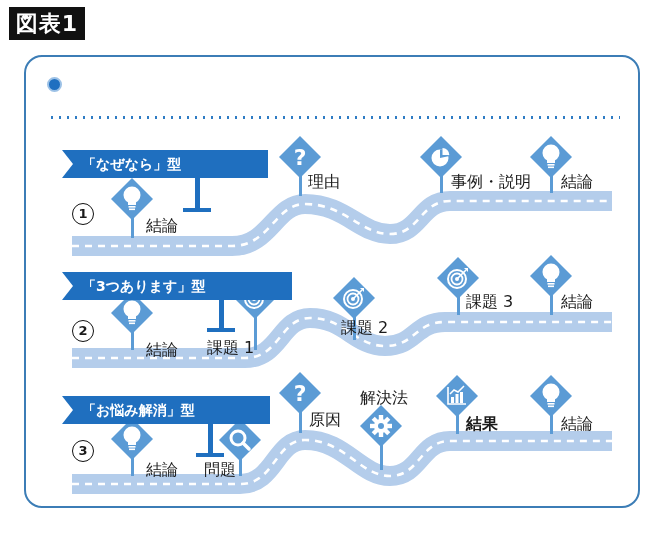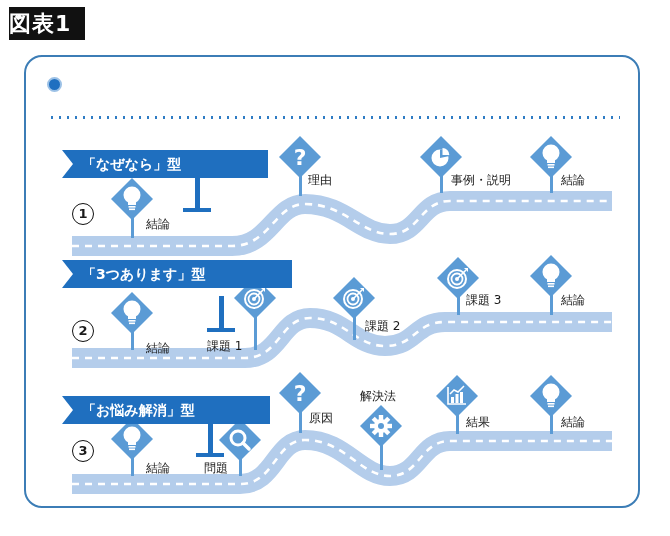--- a/index.html
+++ b/index.html
@@ -1,35 +1,35 @@
 <!DOCTYPE html>
 <html><head>
 <meta charset="utf-8">
 <style>
   html, body { margin: 0; padding: 0; }
   body { width: 670px; height: 536px; background: #ffffff; position: relative; overflow: hidden;
          font-family: "DejaVu Sans", "Liberation Sans", sans-serif; color: #1a1a1a; }
   .fig-label { position: absolute; left: 9px; top: 7px; width: 76px; height: 33px; background: #111;
-               color: #fff; font-size: 22px; font-weight: bold; line-height: 33px; letter-spacing: 1px; }
+               color: #fff; font-size: 22px; font-weight: bold; line-height: 33px; text-align: center; letter-spacing: 1px; }
   .frame { position: absolute; left: 24px; top: 55px; width: 616px; height: 453px; border: 2px solid #3c7db6;
            border-radius: 18px; box-sizing: border-box; }
   .title { position: absolute; left: 47px; top: 72px; font-size: 21px; font-weight: bold; color: #1a1a1a; white-space: nowrap; }
   .title .bullet { display: inline-block; width: 15px; height: 15px; border-radius: 50%; background: #1f6fc0;
                    border: 2px solid #9cc1e6; box-sizing: border-box; vertical-align: -1px; margin-right: 3px; }
   .dots { position: absolute; left: 48px; top: 116px; width: 572px; height: 3px;
           background-image: radial-gradient(circle, #2f7cc4 1.2px, transparent 1.4px);
           background-size: 8px 3px; background-repeat: repeat-x; }
   svg.map { position: absolute; left: 0; top: 0; }
   .banner { position: absolute; height: 28px; background: #1f6fbf; color: #fff; font-size: 14px; font-weight: bold;
             line-height: 28px; padding-left: 20px; padding-right: 8px; white-space: nowrap; }
   .banner::before { content: ""; position: absolute; left: 0; top: 0; border-top: 14px solid transparent;
                     border-bottom: 14px solid transparent; border-left: 11px solid #ffffff; }
   .num { position: absolute; width: 20px; height: 20px; border: 1.6px solid #111; border-radius: 50%;
          font-size: 13px; font-weight: bold; line-height: 20px; text-align: center; box-sizing: content-box; }
-  .lbl { position: absolute; font-size: 12px; color: #1a1a1a; white-space: nowrap; }
+  .lbl { position: absolute; font-size: 16px; color: #1a1a1a; white-space: nowrap; }
 </style>
 </head>
 <body>
 
 <div class="fig-label">図表1</div>
 
 <div class="frame"></div>
 
 <div class="title">
   <span class="bullet"></span>
@@ -189,28 +189,28 @@
     </g>
 </svg>
 
 <div class="banner" style="left:62px; top:150px; width:178px;">「なぜなら」型</div>
 <div class="num" style="left:72px; top:203px;">1</div>
 <div class="lbl" style="left:146px; top:216px;">結論</div>
 <div class="lbl" style="left:308px; top:172px;">理由</div>
 <div class="lbl" style="left:451px; top:172px;">事例・説明</div>
 <div class="lbl" style="left:561px; top:172px;">結論</div>
 
-<div class="banner" style="left:62px; top:260px; width:202px;">「3つあります」型</div>
+<div class="banner" style="left:62px; top:272px; width:202px;">「3つあります」型</div>
 <div class="num" style="left:72px; top:320px;">2</div>
 <div class="lbl" style="left:146px; top:340px;">結論</div>
 <div class="lbl" style="left:207px; top:338px;">課題 1</div>
-<div class="lbl" style="left:365px; top:318px;text-align:right;">課題 2</div>
+<div class="lbl" style="left:341px; top:318px;text-align:right;">課題 2</div>
 <div class="lbl" style="left:466px; top:292px;">課題 3</div>
 <div class="lbl" style="left:561px; top:292px;">結論</div>
 
 <div class="banner" style="left:62px; top:396px; width:180px;">「お悩み解消」型</div>
 <div class="num" style="left:72px; top:440px;">3</div>
 <div class="lbl" style="left:146px; top:460px;">結論</div>
 <div class="lbl" style="left:204px; top:460px;">問題</div>
 <div class="lbl" style="left:309px; top:410px;text-align:center;">原因</div>
 <div class="lbl" style="left:360px; top:388px;text-align:right;">解決法</div>
-<div class="lbl" style="left:466px; top:414px;">結果</div>
+<div class="lbl" style="left:466px; top:414px;font-weight:bold;">結果</div>
 <div class="lbl" style="left:561px; top:414px;">結論</div>
 
 </body></html>

